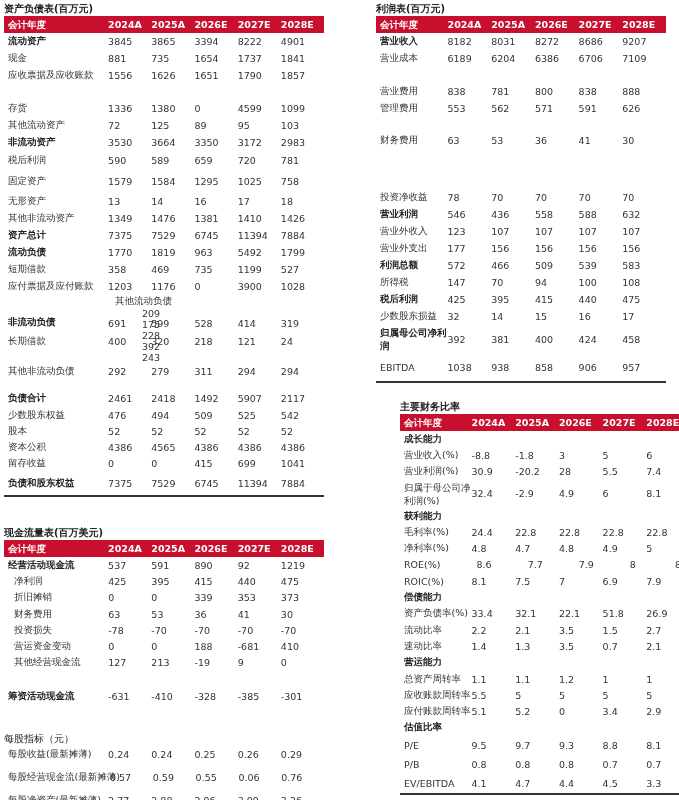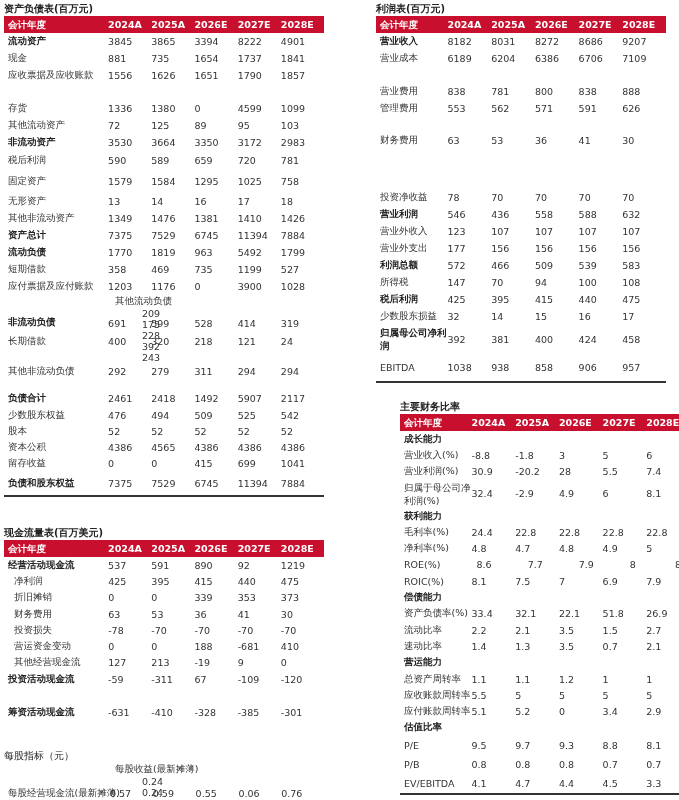--- a/index.html
+++ b/index.html
@@ -300,41 +300,33 @@
         <span class="cell v">410</span>
       </div>
       <div class="row indent" style="height: 16.3px;">
         <span class="cell label">其他经营现金流</span>
         <span class="cell v">127</span>
         <span class="cell v">213</span>
         <span class="cell v">-19</span>
         <span class="cell v">9</span>
         <span class="cell v">0</span>
       </div>
-      <div class="row bold" style="height: 16.3px;">
-        <span class="cell label">投资活动现金流</span>
-        <span class="cell v">-59</span>
-        <span class="cell v">-311</span>
-        <span class="cell v">67</span>
-        <span class="cell v">-109</span>
-        <span class="cell v">-120</span>
-      </div>
       <div class="row bold" style="height: 16.3px; margin-top: 17px;">
         <span class="cell label">筹资活动现金流</span>
         <span class="cell v">-631</span>
         <span class="cell v">-410</span>
         <span class="cell v">-328</span>
         <span class="cell v">-385</span>
         <span class="cell v">-301</span>
       </div>
     </div>
   <div style="height:28px;"></div>
   <div class="panel-title" style="font-weight:normal;">每股指标（元）</div>
   <div id="ps-rows">
-      <div class="row" style="height: 16px; flex-direction: column;">
+      <div class="row" style="height: 16px;">
         <span class="cell label">每股收益(最新摊薄)</span>
         <span class="cell v">0.24</span>
         <span class="cell v">0.24</span>
         <span class="cell v">0.25</span>
         <span class="cell v">0.26</span>
         <span class="cell v">0.29</span>
       </div>
       <div class="row" style="height: 30px;">
         <span class="cell label">每股经营现金流(最新摊薄)</span>
         <span class="cell v">0.57</span>

